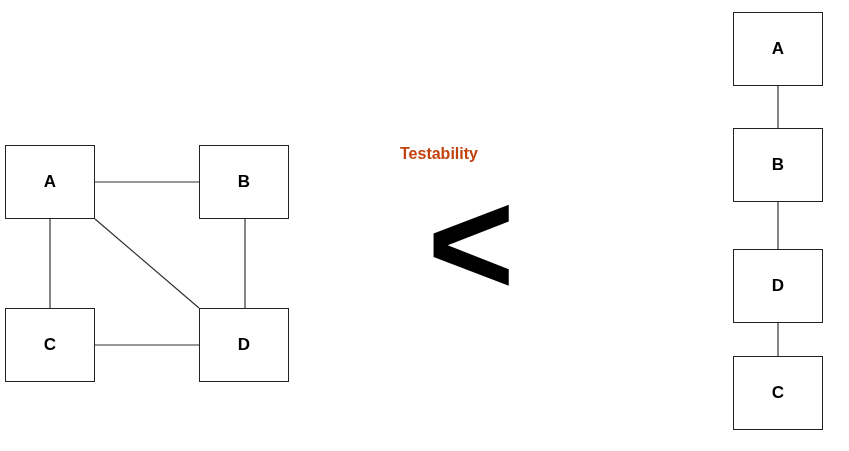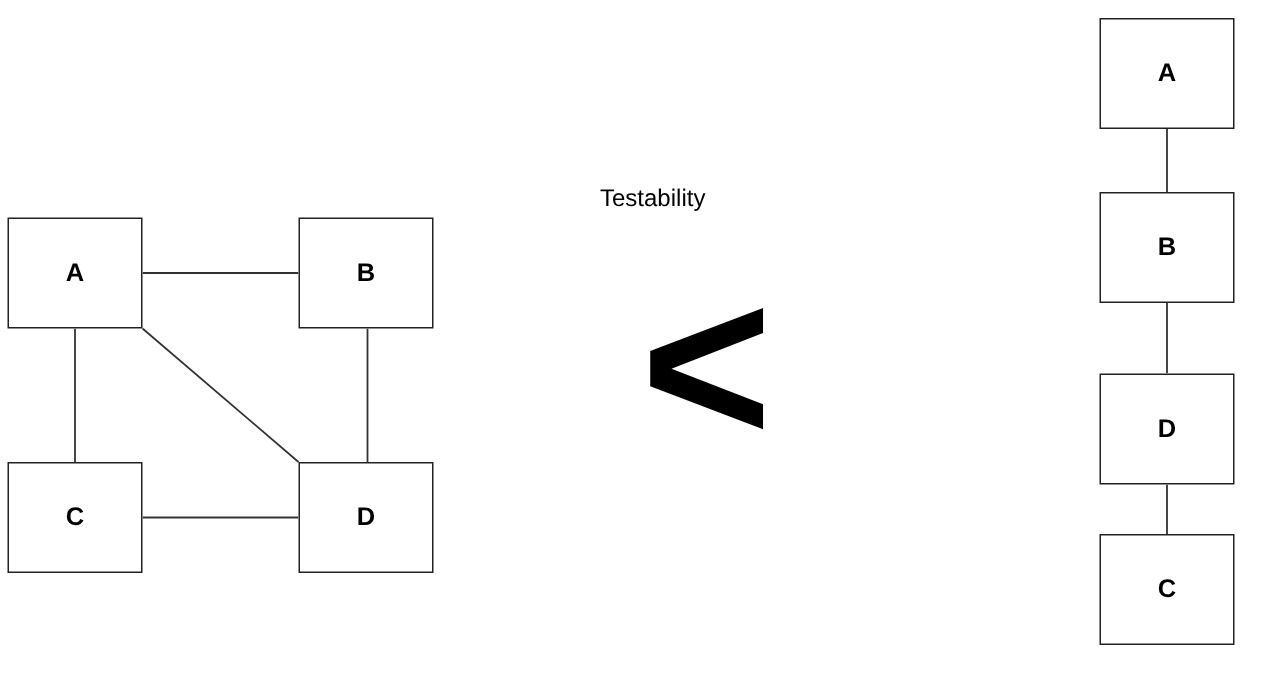--- a/index.html
+++ b/index.html
@@ -37,24 +37,24 @@
     display: flex;
     align-items: center;
     justify-content: center;
     font-weight: bold;
     font-size: 17px;
     color: #000000;
   }
   .caption {
     position: absolute;
     left: 400px;
-    top: 124px;
-    font-weight: normal;
+    top: 145px;
+    font-weight: bold;
     font-size: 16px;
-    color: #000000;
+    color: #c2410c;
     white-space: nowrap;
   }
   .lt-symbol {
     position: absolute;
     left: 426px;
     top: 168px;
     width: 90px;
     height: 150px;
     line-height: 150px;
     text-align: center;

